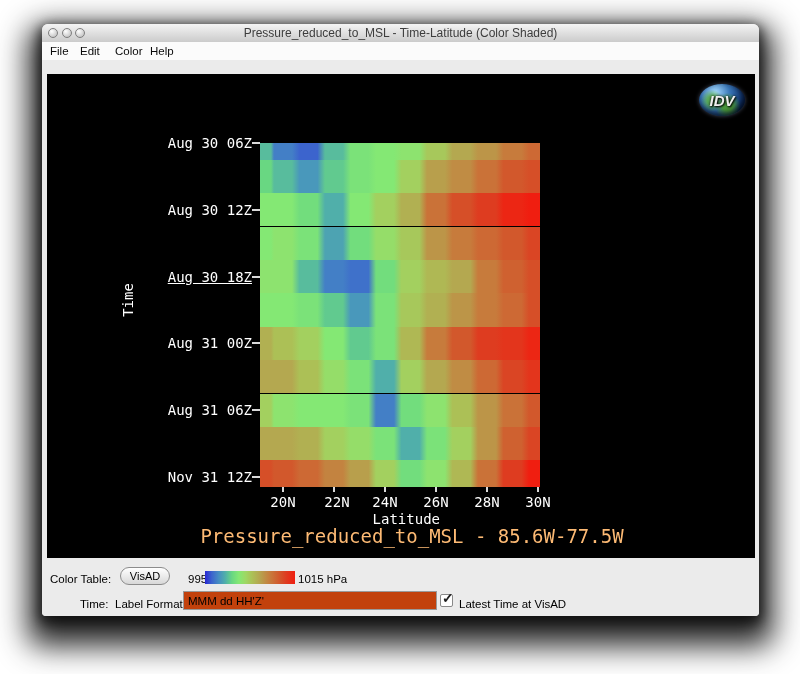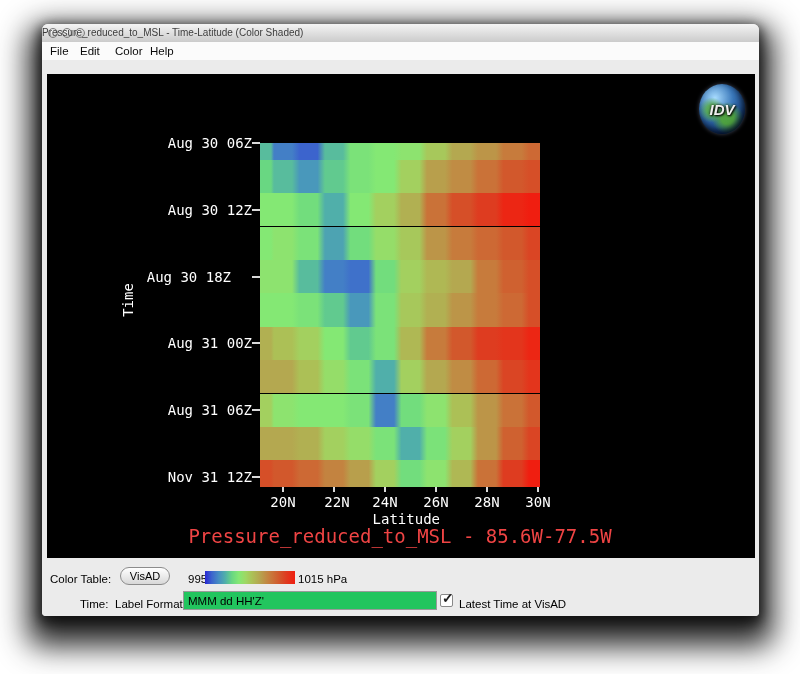--- a/index.html
+++ b/index.html
@@ -5,21 +5,21 @@
   html,body{margin:0;padding:0;}
   body{width:800px;height:674px;background:#ffffff;overflow:hidden;position:relative;
        font-family:"Liberation Sans",sans-serif;}
   .window{position:absolute;left:42px;top:24px;width:717px;height:592px;background:#ebebeb;
           border-radius:6px 6px 4px 4px;
           box-shadow:0 16px 30px 14px rgba(0,0,0,0.85),0 4px 12px 3px rgba(0,0,0,0.6);}
   
   .titlebar{position:absolute;top:0;left:0;right:0;height:18px;
             background:linear-gradient(#f4f4f4,#cbcbcb);border-bottom:1px solid #8f8f8f;
             border-radius:6px 6px 0 0;}
-  .title{position:absolute;left:0;width:100%;text-align:left;font-size:10px;line-height:18px;
+  .title{position:absolute;left:0;width:100%;text-align:center;font-size:12px;line-height:18px;
          color:#3d3d3d;white-space:nowrap;}
   .tl{position:absolute;top:4px;width:10px;height:10px;border-radius:50%;box-sizing:border-box;
       border:1px solid #7f7f7f;background:radial-gradient(circle at 35% 30%,#ffffff,#b5b5b5);}
   .tl.b1{left:6px}.tl.b2{left:19.5px}.tl.b3{left:33px}
   
   .menubar{position:absolute;top:18px;left:0;right:0;height:18px;background:#fbfbfb;
            border-bottom:1px solid #b2b2b2;font-size:11.5px;color:#0a0a0a;}
   .menubar span{position:absolute;line-height:18px;}
   .m-file{left:8px}.m-edit{left:38px}.m-view{left:73px}.m-help{left:108px}
   
@@ -32,21 +32,21 @@
   .axis-text{font-family:"DejaVu Sans Mono",monospace;font-size:14px;color:#ffffff;white-space:nowrap;}
   .ytick{position:absolute;left:205px;width:8px;height:2px;background:#d9d9d9;}
   .xtick{position:absolute;width:2px;height:5px;background:#d9d9d9;top:413px;}
   .ylab{position:absolute;text-align:right;}
   .xlab{position:absolute;top:420px;width:40px;text-align:center;}
   .time-label{position:absolute;left:41px;top:218px;width:80px;text-align:center;
               transform:rotate(-90deg);}
   .lat-label{position:absolute;left:313px;top:437px;width:80px;text-align:right;}
   .plot-title{position:absolute;left:0;top:451px;width:706px;text-align:center;
               font-family:"DejaVu Sans Mono",monospace;font-size:19px;letter-spacing:0;}
-  .logo{position:absolute;left:652px;top:10px;width:46px;height:50px;border-radius:50%;
+  .logo{position:absolute;left:652px;top:10px;width:46px;height:32px;border-radius:50%;
         background:
           radial-gradient(circle at 62% 68%, rgba(80,165,60,0.95) 0 14%, rgba(80,165,60,0) 36%),
           radial-gradient(circle at 28% 52%, rgba(90,175,70,0.85) 0 12%, rgba(90,175,70,0) 30%),
           radial-gradient(circle at 35% 28%, #a8dcff 0%, #3a78ba 38%, #0c2e6a 78%, #07193d 100%);
         box-shadow:inset -2px -3px 6px rgba(0,0,0,0.7), 0 0 4px rgba(180,200,255,0.35);
         display:flex;align-items:center;justify-content:center;
         font-style:italic;font-weight:bold;font-size:15px;color:#efefef;
         text-shadow:1px 1px 2px #000,0 0 3px #000;}
   
   .controls{position:absolute;left:0;right:0;bottom:0;height:58px;font-size:11.5px;color:#000;}
@@ -54,21 +54,21 @@
   .lbl-colortable{left:8px;top:14px;}
   .btn-visad{position:absolute;left:78px;top:9px;width:50px;height:18px;box-sizing:border-box;
              border:1px solid #8c8c8c;border-radius:9px;background:linear-gradient(#ffffff,#d8d8d8);
              font-size:11px;text-align:center;line-height:16px;cursor:default;}
   .legend-min{left:146px;top:14px;}
   .legend-bar{position:absolute;left:163px;top:13px;width:90px;height:13px;}
   .legend-max{left:256px;top:14px;}
   .lbl-time{left:38px;top:39px;}
   .lbl-format{left:73px;top:39px;}
   .input-format{position:absolute;left:141px;top:33px;width:254px;height:19px;box-sizing:border-box;
-                border:1px solid #9a9a9a;background:#22c55e;font-size:11.5px;
+                border:1px solid #9a9a9a;background:#c2410c;font-size:11.5px;
                 font-family:"Liberation Sans",sans-serif;padding:0 4px;}
   .checkbox{position:absolute;left:398px;top:36px;width:13px;height:13px;box-sizing:border-box;
             background:#fff;border:1px solid #888;border-radius:2px;}
   .checkbox.checked::after{content:"\2713";position:absolute;left:1px;top:-5px;
             font-size:14px;font-weight:bold;color:#1d1d1d;}
   .lbl-latest{left:417px;top:39px;}
 </style>
 </head>
 <body>
 
@@ -100,27 +100,27 @@
           <div class="hrow" style="top: 83.5px; height: 33.4px; background: linear-gradient(to right, rgb(132, 232, 116) 0px, rgb(132, 232, 116) 0px, rgb(132, 232, 116) 11px, rgb(141, 227, 111) 14px, rgb(141, 227, 111) 32px, rgb(123, 226, 121) 39.5px, rgb(123, 226, 121) 57.5px, rgb(77, 163, 178) 65px, rgb(77, 163, 178) 83px, rgb(114, 221, 125) 90.5px, rgb(114, 221, 125) 108.5px, rgb(149, 221, 105) 116px, rgb(149, 221, 105) 134px, rgb(167, 200, 91) 141.5px, rgb(167, 200, 91) 159.5px, rgb(188, 149, 72) 167px, rgb(188, 149, 72) 185px, rgb(199, 123, 60) 192.5px, rgb(199, 123, 60) 210.5px, rgb(205, 105, 52) 218px, rgb(205, 105, 52) 236px, rgb(210, 88, 44) 243.5px, rgb(210, 88, 44) 261.5px, rgb(218, 69, 36) 269px, rgb(218, 69, 36) 280px);"></div>
           <div class="hrow" style="top: 116.9px; height: 33.4px; background: linear-gradient(to right, rgb(141, 227, 111) 0px, rgb(141, 227, 111) 0px, rgb(141, 227, 111) 11px, rgb(141, 227, 111) 14px, rgb(141, 227, 111) 32px, rgb(88, 188, 157) 39.5px, rgb(88, 188, 157) 57.5px, rgb(67, 127, 198) 65px, rgb(67, 127, 198) 83px, rgb(63, 113, 202) 90.5px, rgb(63, 113, 202) 108.5px, rgb(114, 221, 125) 116px, rgb(114, 221, 125) 134px, rgb(163, 208, 95) 141.5px, rgb(163, 208, 95) 159.5px, rgb(175, 184, 84) 167px, rgb(175, 184, 84) 185px, rgb(180, 168, 80) 192.5px, rgb(180, 168, 80) 210.5px, rgb(199, 123, 60) 218px, rgb(199, 123, 60) 236px, rgb(207, 97, 48) 243.5px, rgb(207, 97, 48) 261.5px, rgb(214, 79, 40) 269px, rgb(214, 79, 40) 280px);"></div>
           <div class="hrow" style="top: 150.3px; height: 33.4px; background: linear-gradient(to right, rgb(132, 232, 116) 0px, rgb(132, 232, 116) 0px, rgb(132, 232, 116) 11px, rgb(132, 232, 116) 14px, rgb(132, 232, 116) 32px, rgb(123, 226, 121) 39.5px, rgb(123, 226, 121) 57.5px, rgb(97, 202, 143) 65px, rgb(97, 202, 143) 83px, rgb(73, 152, 187) 90.5px, rgb(73, 152, 187) 108.5px, rgb(123, 226, 121) 116px, rgb(123, 226, 121) 134px, rgb(167, 200, 91) 141.5px, rgb(167, 200, 91) 159.5px, rgb(177, 176, 82) 167px, rgb(177, 176, 82) 185px, rgb(188, 149, 72) 192.5px, rgb(188, 149, 72) 210.5px, rgb(199, 123, 60) 218px, rgb(199, 123, 60) 236px, rgb(205, 105, 52) 243.5px, rgb(205, 105, 52) 261.5px, rgb(214, 79, 40) 269px, rgb(214, 79, 40) 280px);"></div>
           <div class="hrow" style="top: 183.7px; height: 33.4px; background: linear-gradient(to right, rgb(177, 176, 82) 0px, rgb(177, 176, 82) 0px, rgb(177, 176, 82) 11px, rgb(172, 192, 86) 14px, rgb(172, 192, 86) 32px, rgb(163, 208, 95) 39.5px, rgb(163, 208, 95) 57.5px, rgb(132, 232, 116) 65px, rgb(132, 232, 116) 83px, rgb(97, 202, 143) 90.5px, rgb(97, 202, 143) 108.5px, rgb(123, 226, 121) 116px, rgb(123, 226, 121) 134px, rgb(175, 184, 84) 141.5px, rgb(175, 184, 84) 159.5px, rgb(199, 123, 60) 167px, rgb(199, 123, 60) 185px, rgb(210, 88, 44) 192.5px, rgb(210, 88, 44) 210.5px, rgb(222, 60, 32) 218px, rgb(222, 60, 32) 236px, rgb(227, 53, 28) 243.5px, rgb(227, 53, 28) 261.5px, rgb(236, 38, 20) 269px, rgb(236, 38, 20) 280px);"></div>
           <div class="hrow" style="top: 217.1px; height: 33.4px; background: linear-gradient(to right, rgb(180, 168, 80) 0px, rgb(180, 168, 80) 0px, rgb(180, 168, 80) 11px, rgb(180, 168, 80) 14px, rgb(180, 168, 80) 32px, rgb(172, 192, 86) 39.5px, rgb(172, 192, 86) 57.5px, rgb(149, 221, 105) 65px, rgb(149, 221, 105) 83px, rgb(123, 226, 121) 90.5px, rgb(123, 226, 121) 108.5px, rgb(80, 175, 170) 116px, rgb(80, 175, 170) 134px, rgb(163, 208, 95) 141.5px, rgb(163, 208, 95) 159.5px, rgb(180, 168, 80) 167px, rgb(180, 168, 80) 185px, rgb(192, 140, 68) 192.5px, rgb(192, 140, 68) 210.5px, rgb(205, 105, 52) 218px, rgb(205, 105, 52) 236px, rgb(218, 69, 36) 243.5px, rgb(218, 69, 36) 261.5px, rgb(227, 53, 28) 269px, rgb(227, 53, 28) 280px);"></div>
           <div class="hrow" style="top: 250.5px; height: 33.4px; background: linear-gradient(to right, rgb(163, 208, 95) 0px, rgb(163, 208, 95) 0px, rgb(163, 208, 95) 11px, rgb(141, 227, 111) 14px, rgb(141, 227, 111) 32px, rgb(132, 232, 116) 39.5px, rgb(132, 232, 116) 57.5px, rgb(132, 232, 116) 65px, rgb(132, 232, 116) 83px, rgb(123, 226, 121) 90.5px, rgb(123, 226, 121) 108.5px, rgb(67, 127, 198) 116px, rgb(67, 127, 198) 134px, rgb(114, 221, 125) 141.5px, rgb(114, 221, 125) 159.5px, rgb(141, 227, 111) 167px, rgb(141, 227, 111) 185px, rgb(172, 192, 86) 192.5px, rgb(172, 192, 86) 210.5px, rgb(188, 149, 72) 218px, rgb(188, 149, 72) 236px, rgb(202, 114, 56) 243.5px, rgb(202, 114, 56) 261.5px, rgb(210, 88, 44) 269px, rgb(210, 88, 44) 280px);"></div>
           <div class="hrow" style="top: 283.9px; height: 33.4px; background: linear-gradient(to right, rgb(180, 168, 80) 0px, rgb(180, 168, 80) 0px, rgb(180, 168, 80) 11px, rgb(180, 168, 80) 14px, rgb(180, 168, 80) 32px, rgb(177, 176, 82) 39.5px, rgb(177, 176, 82) 57.5px, rgb(163, 208, 95) 65px, rgb(163, 208, 95) 83px, rgb(149, 221, 105) 90.5px, rgb(149, 221, 105) 108.5px, rgb(123, 226, 121) 116px, rgb(123, 226, 121) 134px, rgb(80, 175, 170) 141.5px, rgb(80, 175, 170) 159.5px, rgb(123, 226, 121) 167px, rgb(123, 226, 121) 185px, rgb(163, 208, 95) 192.5px, rgb(163, 208, 95) 210.5px, rgb(188, 149, 72) 218px, rgb(188, 149, 72) 236px, rgb(207, 97, 48) 243.5px, rgb(207, 97, 48) 261.5px, rgb(218, 69, 36) 269px, rgb(218, 69, 36) 280px);"></div>
           <div class="hrow" style="top: 317.3px; height: 26.7px; background: linear-gradient(to right, rgb(214, 79, 40) 0px, rgb(214, 79, 40) 0px, rgb(214, 79, 40) 11px, rgb(210, 88, 44) 14px, rgb(210, 88, 44) 32px, rgb(205, 105, 52) 39.5px, rgb(205, 105, 52) 57.5px, rgb(195, 131, 64) 65px, rgb(195, 131, 64) 83px, rgb(184, 159, 76) 90.5px, rgb(184, 159, 76) 108.5px, rgb(163, 208, 95) 116px, rgb(163, 208, 95) 134px, rgb(114, 221, 125) 141.5px, rgb(114, 221, 125) 159.5px, rgb(141, 227, 111) 167px, rgb(141, 227, 111) 185px, rgb(175, 184, 84) 192.5px, rgb(175, 184, 84) 210.5px, rgb(202, 114, 56) 218px, rgb(202, 114, 56) 236px, rgb(222, 60, 32) 243.5px, rgb(222, 60, 32) 261.5px, rgb(240, 30, 16) 269px, rgb(240, 30, 16) 280px);"></div>
         </div>
       <div class="lat-label axis-text">Latitude</div>
-      <div class="plot-title" style="color: #ef4444;">Pressure_reduced_to_MSL - 85.6W-77.5W</div>
+      <div class="plot-title" style="color: #fdba74; padding-left: 12px;">Pressure_reduced_to_MSL - 85.6W-77.5W</div>
     <div class="ytick" style="top: 68px;"></div>
         <div class="ylab axis-text" style="right: 503px; top: 61px;">Aug 30 06Z</div>
         <div class="ytick" style="top: 134.8px;"></div>
         <div class="ylab axis-text" style="right: 503px; top: 127.8px;">Aug 30 12Z</div>
         <div class="ytick" style="top: 201.6px;"></div>
-        <div class="ylab axis-text" style="right: 524px; top: 194.6px;">Aug 30 18Z</div>
+        <div class="ylab axis-text" style="right: 503px; top: 194.6px; text-decoration: underline;">Aug 30 18Z</div>
         <div class="ytick" style="top: 268.4px;"></div>
         <div class="ylab axis-text" style="right: 503px; top: 261.4px;">Aug 31 00Z</div>
         <div class="ytick" style="top: 335.2px;"></div>
         <div class="ylab axis-text" style="right: 503px; top: 328.2px;">Aug 31 06Z</div>
         <div class="ytick" style="top: 402px;"></div>
         <div class="ylab axis-text" style="right: 503px; top: 395px;">Nov 31 12Z</div>
         <div class="xtick" style="left: 235px;"></div>
         <div class="xlab axis-text" style="left: 216px;">20N</div>
         <div class="xtick" style="left: 286px;"></div>
         <div class="xlab axis-text" style="left: 270px;">22N</div>

